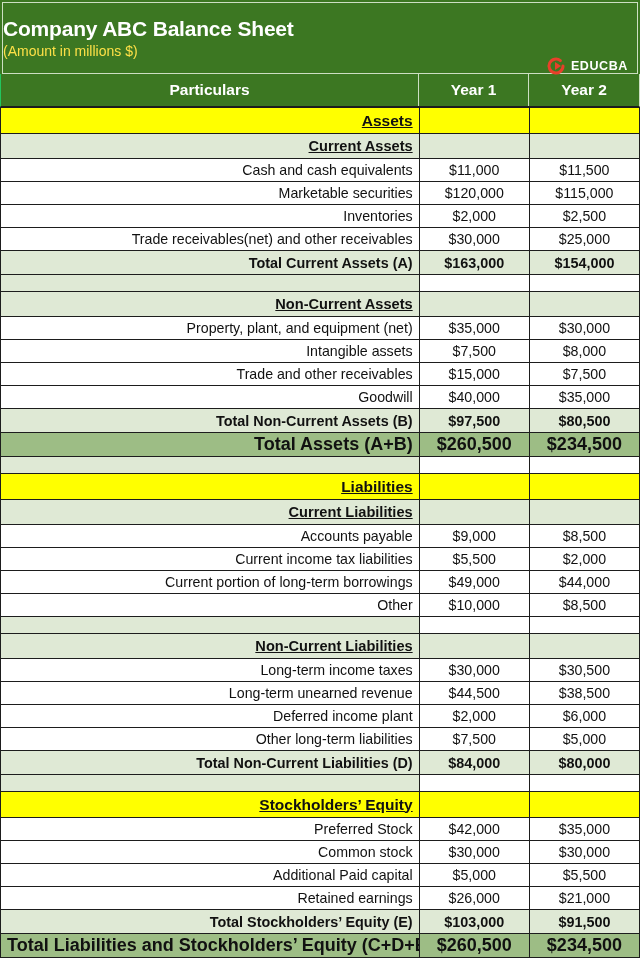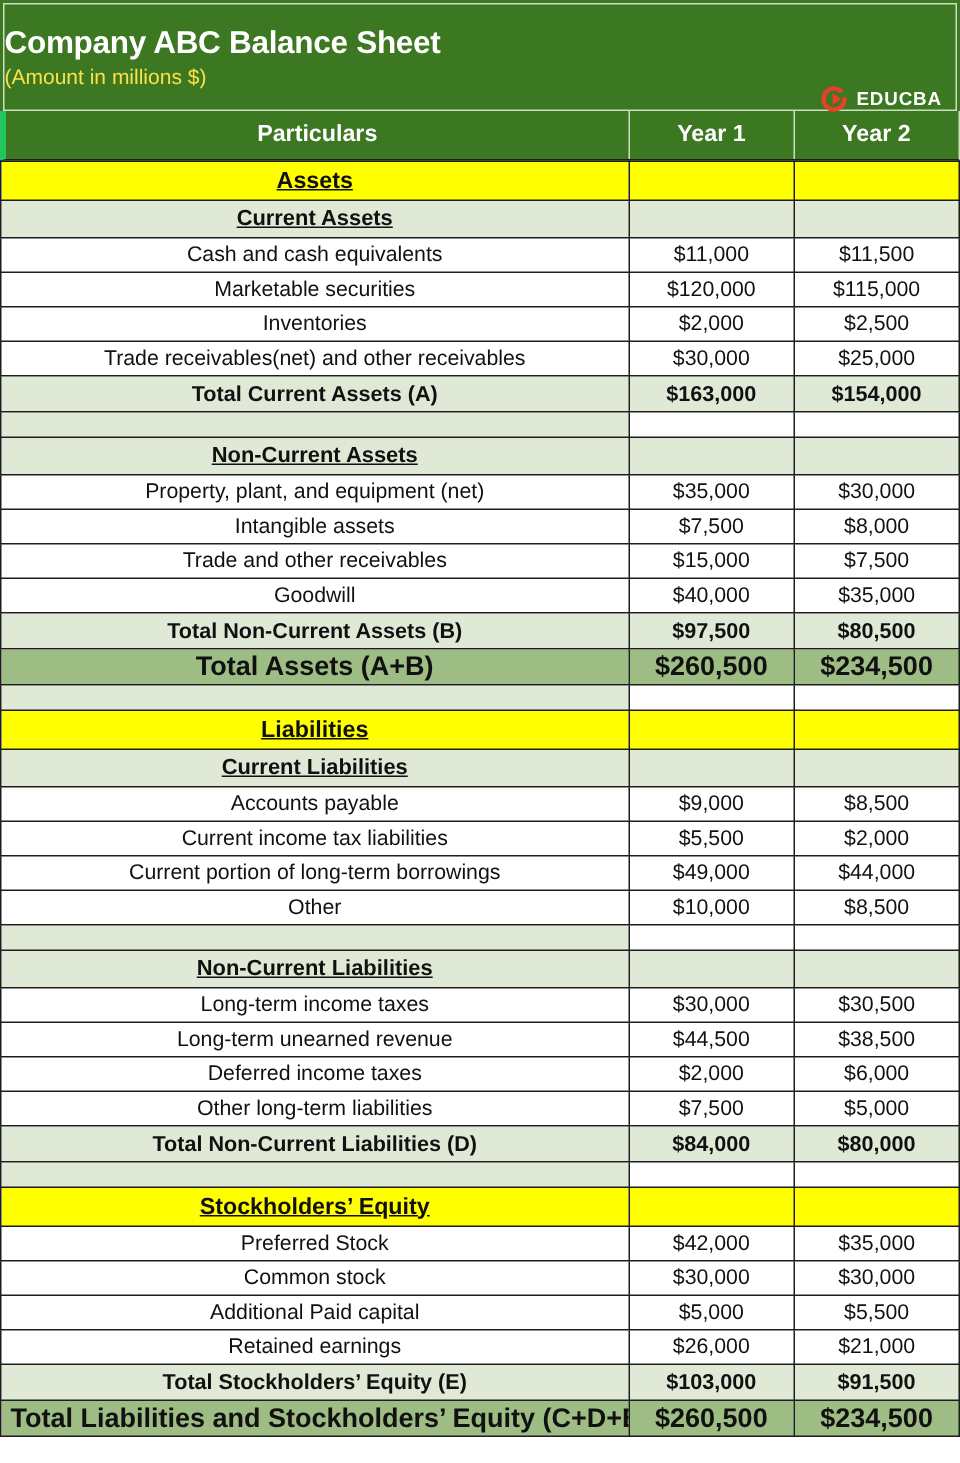--- a/index.html
+++ b/index.html
@@ -76,21 +76,21 @@
     font-weight: bold;
     letter-spacing: 0.6px;
   }
 
   
   .colhead {
     display: flex;
     background: #3c7722;
     height: 33px;
     box-sizing: border-box;
-    border-left: 4px solid #22c55e;
+    border-left: 1px solid #22c55e;
     border-right: 1px solid #cddfc3;
     border-bottom: 1px solid #1d1d1d;
   }
   .colhead .ch {
     color: #ffffff;
     font-size: 15.5px;
     font-weight: bold;
     display: flex;
     align-items: center;
     justify-content: center;
@@ -134,21 +134,21 @@
   tr.r-item td               { background: #ffffff; }
   tr.r-item td.lbl           { }
 
   tr.r-total td              { background: #dfe9d5; font-weight: bold; font-size: 14.4px; height: 24px; }
 
   tr.r-grand td              { background: #9dbd85; font-weight: bold; font-size: 18px; height: 24px; }
 
   tr.r-blank td              { background: #ffffff; height: 17px; }
   tr.r-blank td.lbl          { background: #dfe9d5; }
 
-  .lbl { text-align: center; }
+  .lbl { text-align: right; }
 </style>
 </head>
 <body>
 
 <div id="sheet">
 
   <div class="header-band">
     <div class="title-box">
       <div class="title-main">Company ABC Balance Sheet</div>
       <div class="title-sub">(Amount in millions $)</div>
@@ -300,21 +300,21 @@
           <td class="lbl">Long-term income taxes</td>
           <td class="num">$30,000</td>
           <td class="num">$30,500</td>
         </tr>
         <tr class="r-item">
           <td class="lbl">Long-term unearned revenue</td>
           <td class="num">$44,500</td>
           <td class="num">$38,500</td>
         </tr>
         <tr class="r-item">
-          <td class="lbl">Deferred income taxes</td>
+          <td class="lbl">Deferred income plant</td>
           <td class="num">$2,000</td>
           <td class="num">$6,000</td>
         </tr>
         <tr class="r-item">
           <td class="lbl">Other long-term liabilities</td>
           <td class="num">$7,500</td>
           <td class="num">$5,000</td>
         </tr>
         <tr class="r-total">
           <td class="lbl">Total Non-Current Liabilities (D)</td>

